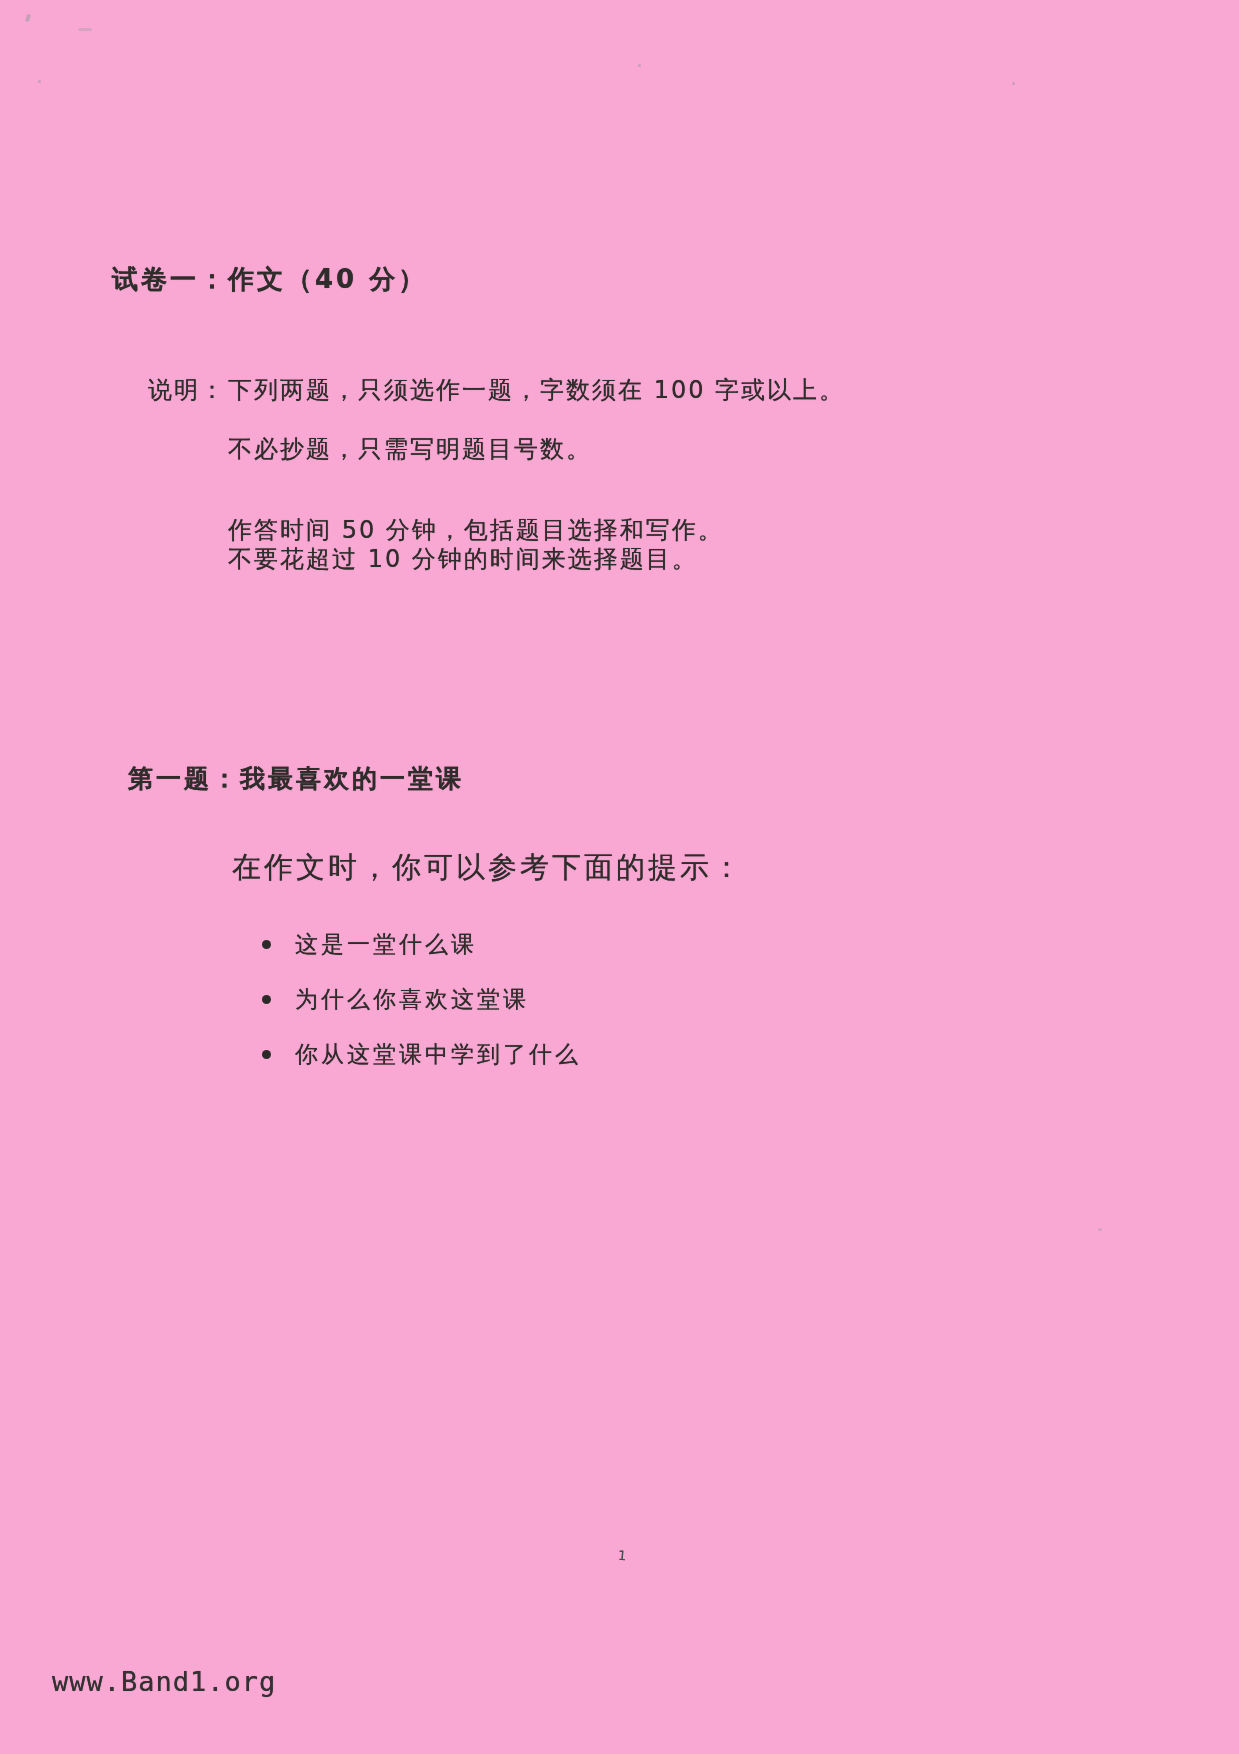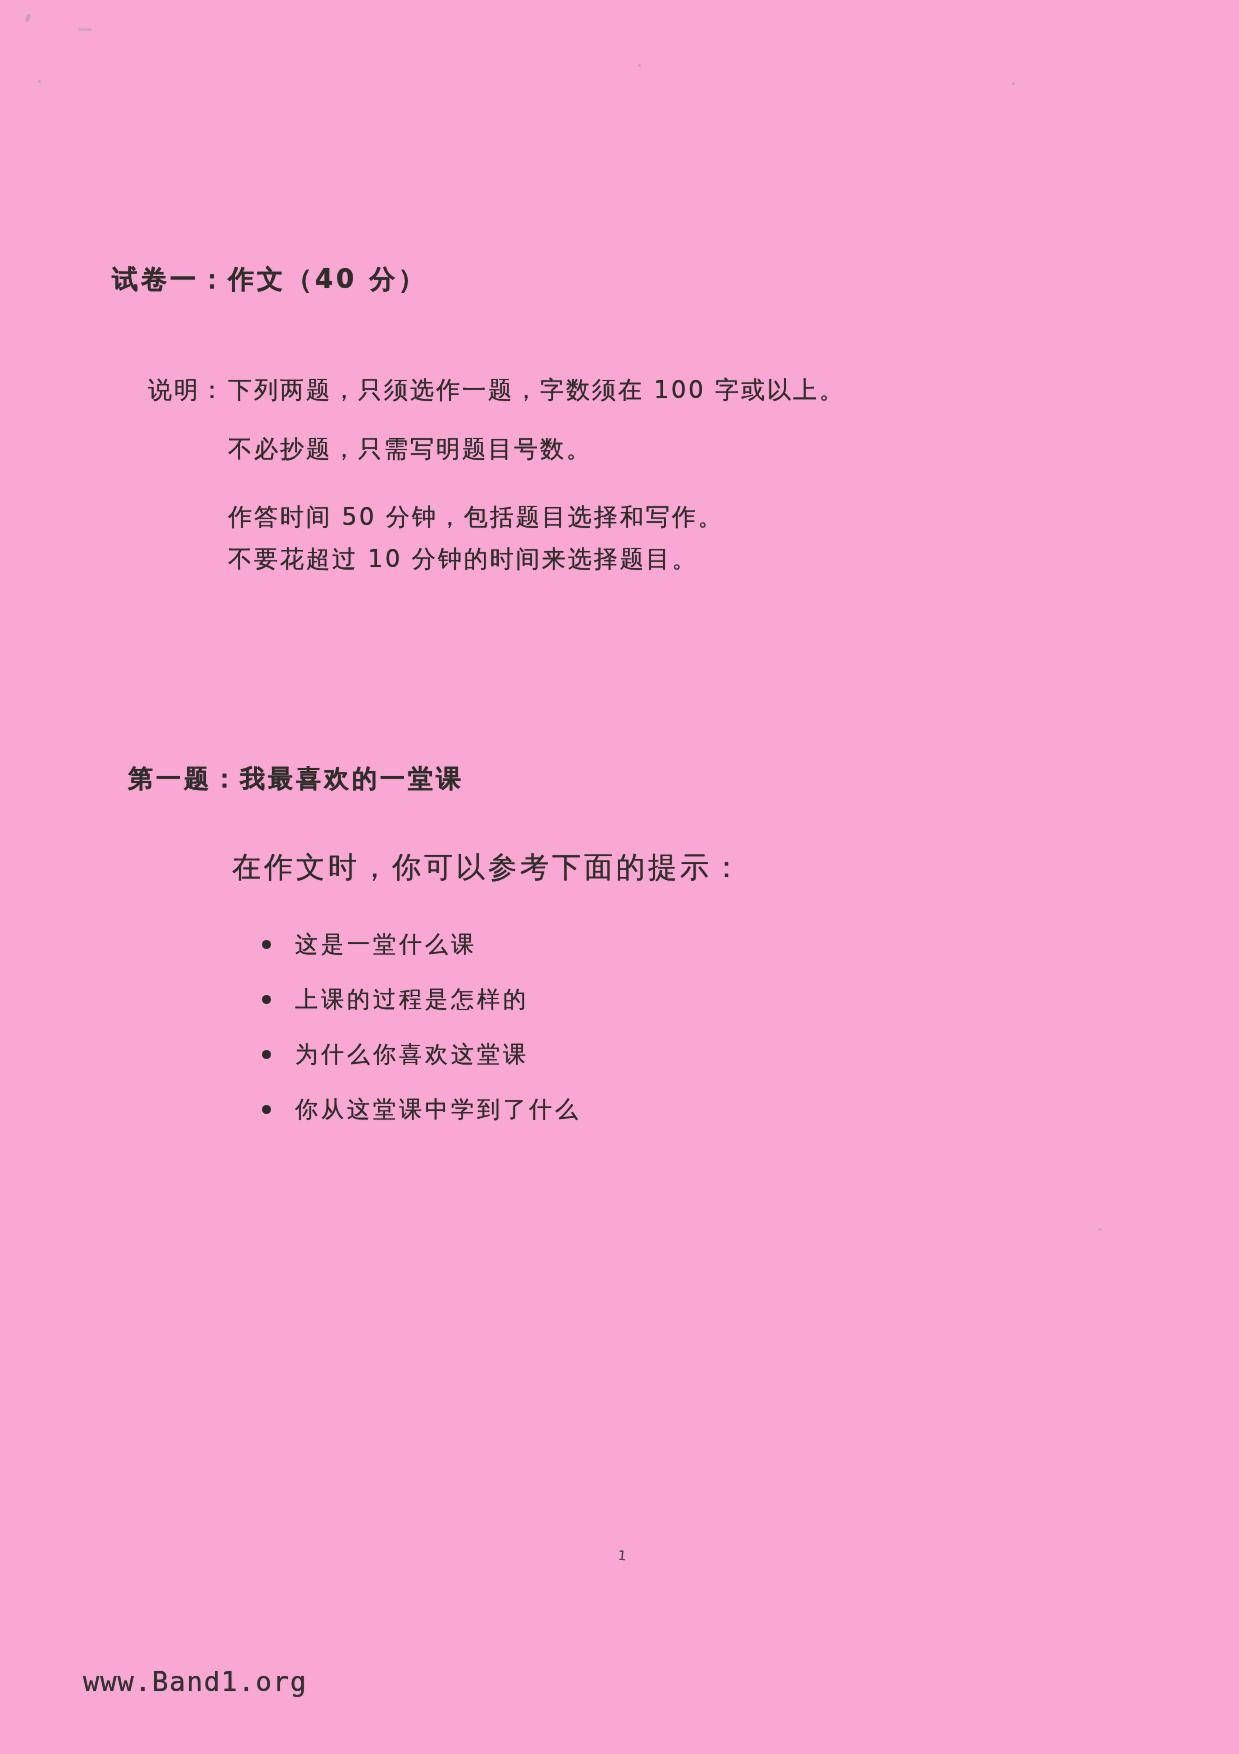--- a/index.html
+++ b/index.html
@@ -32,21 +32,21 @@
   }
   .instr-label {
     left: 148px;
     top: 374px;
     font-size: 24px;
     letter-spacing: 2px;
   }
   .instr-line { font-size: 24px; letter-spacing: 2px; left: 228px; }
   .instr-line-0 { top: 374px; }
   .instr-line-1 { top: 433px; }
-  .instr-line-2 { top: 501px; }
+  .instr-line-2 { top: 514px; }
   .instr-line-3 { top: 543px; }
 
   .q1-heading {
     left: 128px;
     top: 762px;
     font-size: 25px;
     letter-spacing: 3px;
     font-weight: 600;
   }
   .q1-intro {
@@ -92,21 +92,20 @@
     text-shadow: 0 0 0.5px rgba(70,70,70,0.7);
     transform: rotate(4deg);
   }
   .watermark {
     left: 52px;
     top: 1666px;
     font-family: "DejaVu Sans Mono", monospace;
     font-size: 27px;
     letter-spacing: 1px;
     color: #323232;
-    margin-left: 31px;
   }
   
   .speck {
     position: absolute;
     background: #9a9a9a;
     border-radius: 50%;
     opacity: 0.55;
   }
   .speck-1 { left: 26px;  top: 14px;  width: 4px; height: 8px; transform: rotate(20deg); border-radius: 2px; }
   .speck-2 { left: 78px;  top: 28px;  width: 14px; height: 3px; border-radius: 2px; opacity: 0.35; }
@@ -140,24 +139,20 @@
 
   <div class="scan-text q1-intro">在作文时，你可以参考下面的提示：</div>
 
   <ul class="hints">
     <li class="hint-item">
       <span class="bullet-dot"></span>
       <span>这是一堂什么课</span>
     </li>
     <li class="hint-item">
       <span class="bullet-dot"></span>
-      <span>上课的过程是怎样的</span>
-    </li>
-    <li class="hint-item">
-      <span class="bullet-dot"></span>
       <span>为什么你喜欢这堂课</span>
     </li>
     <li class="hint-item">
       <span class="bullet-dot"></span>
       <span>你从这堂课中学到了什么</span>
     </li>
   </ul>
 
   <div class="scan-text page-number">1</div>
 

